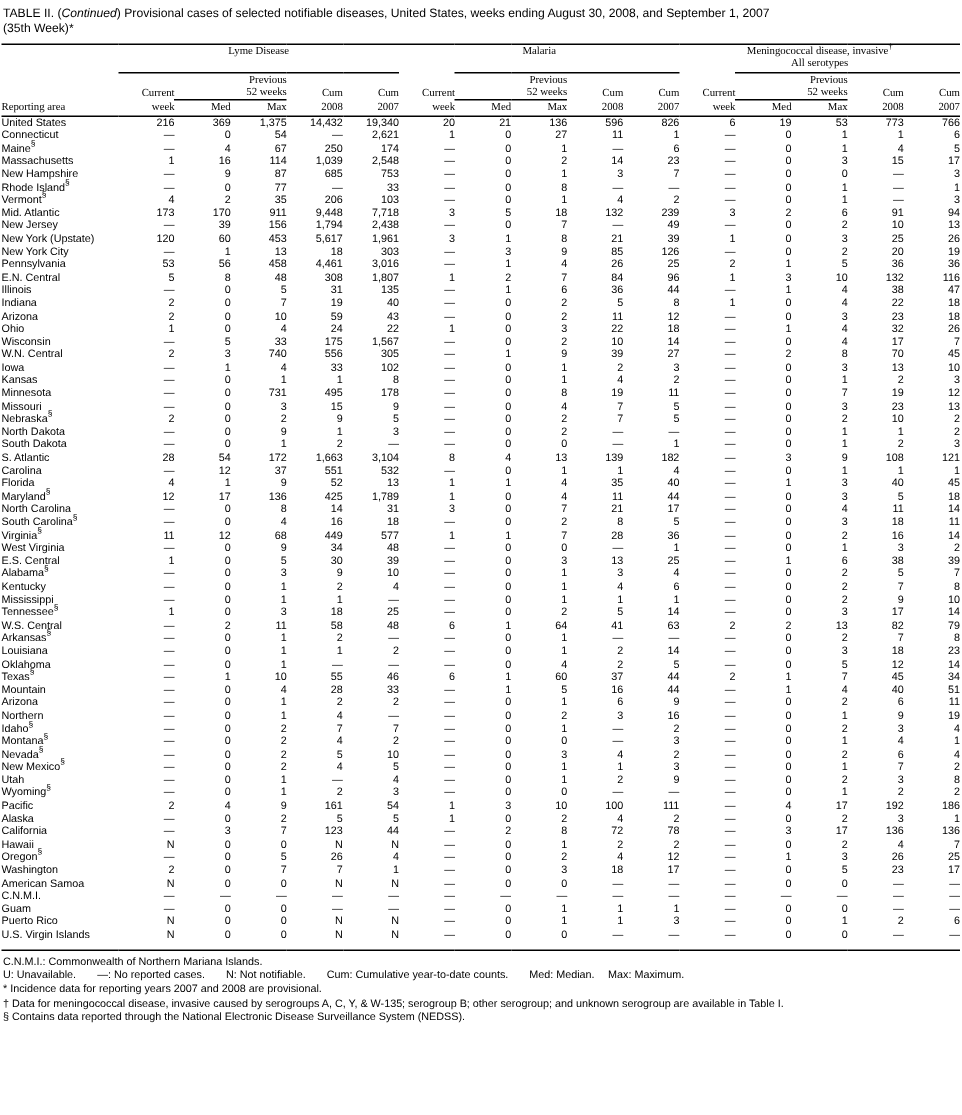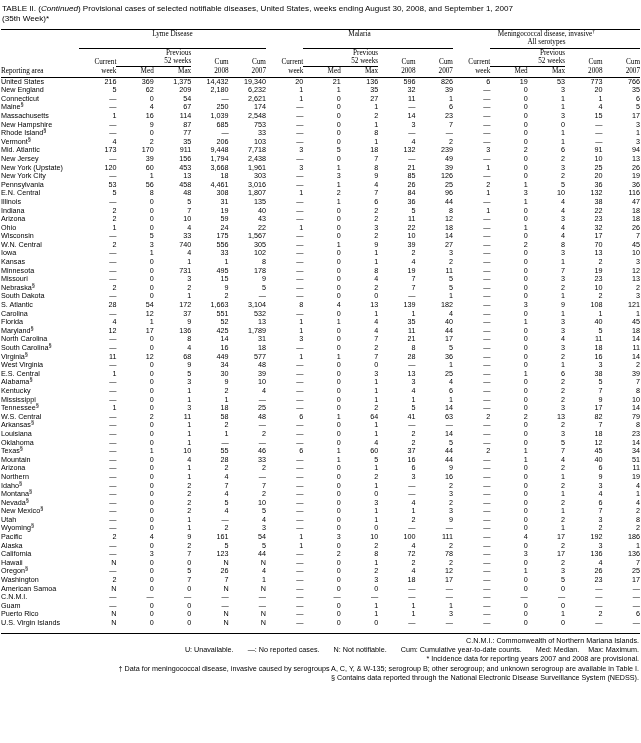--- a/index.html
+++ b/index.html
@@ -65,21 +65,21 @@
   .row-data td { height: 8.6px; }
   .sep-top td { padding-top: 3.2px; }
 
   .sup { font-size: 5.6px; vertical-align: super; line-height: 0; }
 
   .footer {
     font-size: 7.2px;
     line-height: 9.4px;
     padding: 2px 2px 0 2px;
   }
-  .footer div { white-space: nowrap; text-align: right; }
+  .footer div { white-space: nowrap; }
   .fn-sp { display: inline-block; width: 14px; }
   .fn-sp2 { display: inline-block; width: 9px; }
 </style>
 </head>
 <body>
 
 <div class="page">
 
   <div class="title">
     <span>TABLE II. (</span><i>Continued</i><span>) Provisional cases of selected notifiable diseases, United States, weeks ending August 30, 2008, and September 1, 2007</span><br>
@@ -204,38 +204,20 @@
           <td class="num-cell bold">21</td>
           <td class="num-cell bold">136</td>
           <td class="num-cell bold">596</td>
           <td class="num-cell bold">826</td>
           <td class="num-cell bold">6</td>
           <td class="num-cell bold">19</td>
           <td class="num-cell bold">53</td>
           <td class="num-cell bold">773</td>
           <td class="num-cell bold">766</td>
         </tr>
-        <tr class="row-data sep-top">
-          <td class="area-cell bold">New England</td>
-          <td class="num-cell bold">5</td>
-          <td class="num-cell bold">62</td>
-          <td class="num-cell bold">209</td>
-          <td class="num-cell bold">2,180</td>
-          <td class="num-cell bold">6,232</td>
-          <td class="num-cell bold">1</td>
-          <td class="num-cell bold">1</td>
-          <td class="num-cell bold">35</td>
-          <td class="num-cell bold">32</td>
-          <td class="num-cell bold">39</td>
-          <td class="num-cell bold">—</td>
-          <td class="num-cell bold">0</td>
-          <td class="num-cell bold">3</td>
-          <td class="num-cell bold">20</td>
-          <td class="num-cell bold">35</td>
-        </tr>
         <tr class="row-data">
           <td class="area-cell">Connecticut</td>
           <td class="num-cell">—</td>
           <td class="num-cell">0</td>
           <td class="num-cell">54</td>
           <td class="num-cell">—</td>
           <td class="num-cell">2,621</td>
           <td class="num-cell">1</td>
           <td class="num-cell">0</td>
           <td class="num-cell">27</td>
@@ -371,21 +353,21 @@
           <td class="num-cell">0</td>
           <td class="num-cell">2</td>
           <td class="num-cell">10</td>
           <td class="num-cell">13</td>
         </tr>
         <tr class="row-data">
           <td class="area-cell">New York (Upstate)</td>
           <td class="num-cell">120</td>
           <td class="num-cell">60</td>
           <td class="num-cell">453</td>
-          <td class="num-cell">3,668</td>
+          <td class="num-cell">5,617</td>
           <td class="num-cell">1,961</td>
           <td class="num-cell">3</td>
           <td class="num-cell">1</td>
           <td class="num-cell">8</td>
           <td class="num-cell">21</td>
           <td class="num-cell">39</td>
           <td class="num-cell">1</td>
           <td class="num-cell">0</td>
           <td class="num-cell">3</td>
           <td class="num-cell">25</td>
@@ -637,20 +619,38 @@
           <td class="num-cell">2</td>
           <td class="num-cell">7</td>
           <td class="num-cell">5</td>
           <td class="num-cell">—</td>
           <td class="num-cell">0</td>
           <td class="num-cell">2</td>
           <td class="num-cell">10</td>
           <td class="num-cell">2</td>
         </tr>
         <tr class="row-data">
+          <td class="area-cell">North Dakota</td>
+          <td class="num-cell">—</td>
+          <td class="num-cell">0</td>
+          <td class="num-cell">9</td>
+          <td class="num-cell">1</td>
+          <td class="num-cell">3</td>
+          <td class="num-cell">—</td>
+          <td class="num-cell">0</td>
+          <td class="num-cell">2</td>
+          <td class="num-cell">—</td>
+          <td class="num-cell">—</td>
+          <td class="num-cell">—</td>
+          <td class="num-cell">0</td>
+          <td class="num-cell">1</td>
+          <td class="num-cell">1</td>
+          <td class="num-cell">2</td>
+        </tr>
+        <tr class="row-data">
           <td class="area-cell">South Dakota</td>
           <td class="num-cell">—</td>
           <td class="num-cell">0</td>
           <td class="num-cell">1</td>
           <td class="num-cell">2</td>
           <td class="num-cell">—</td>
           <td class="num-cell">—</td>
           <td class="num-cell">0</td>
           <td class="num-cell">0</td>
           <td class="num-cell">—</td>

